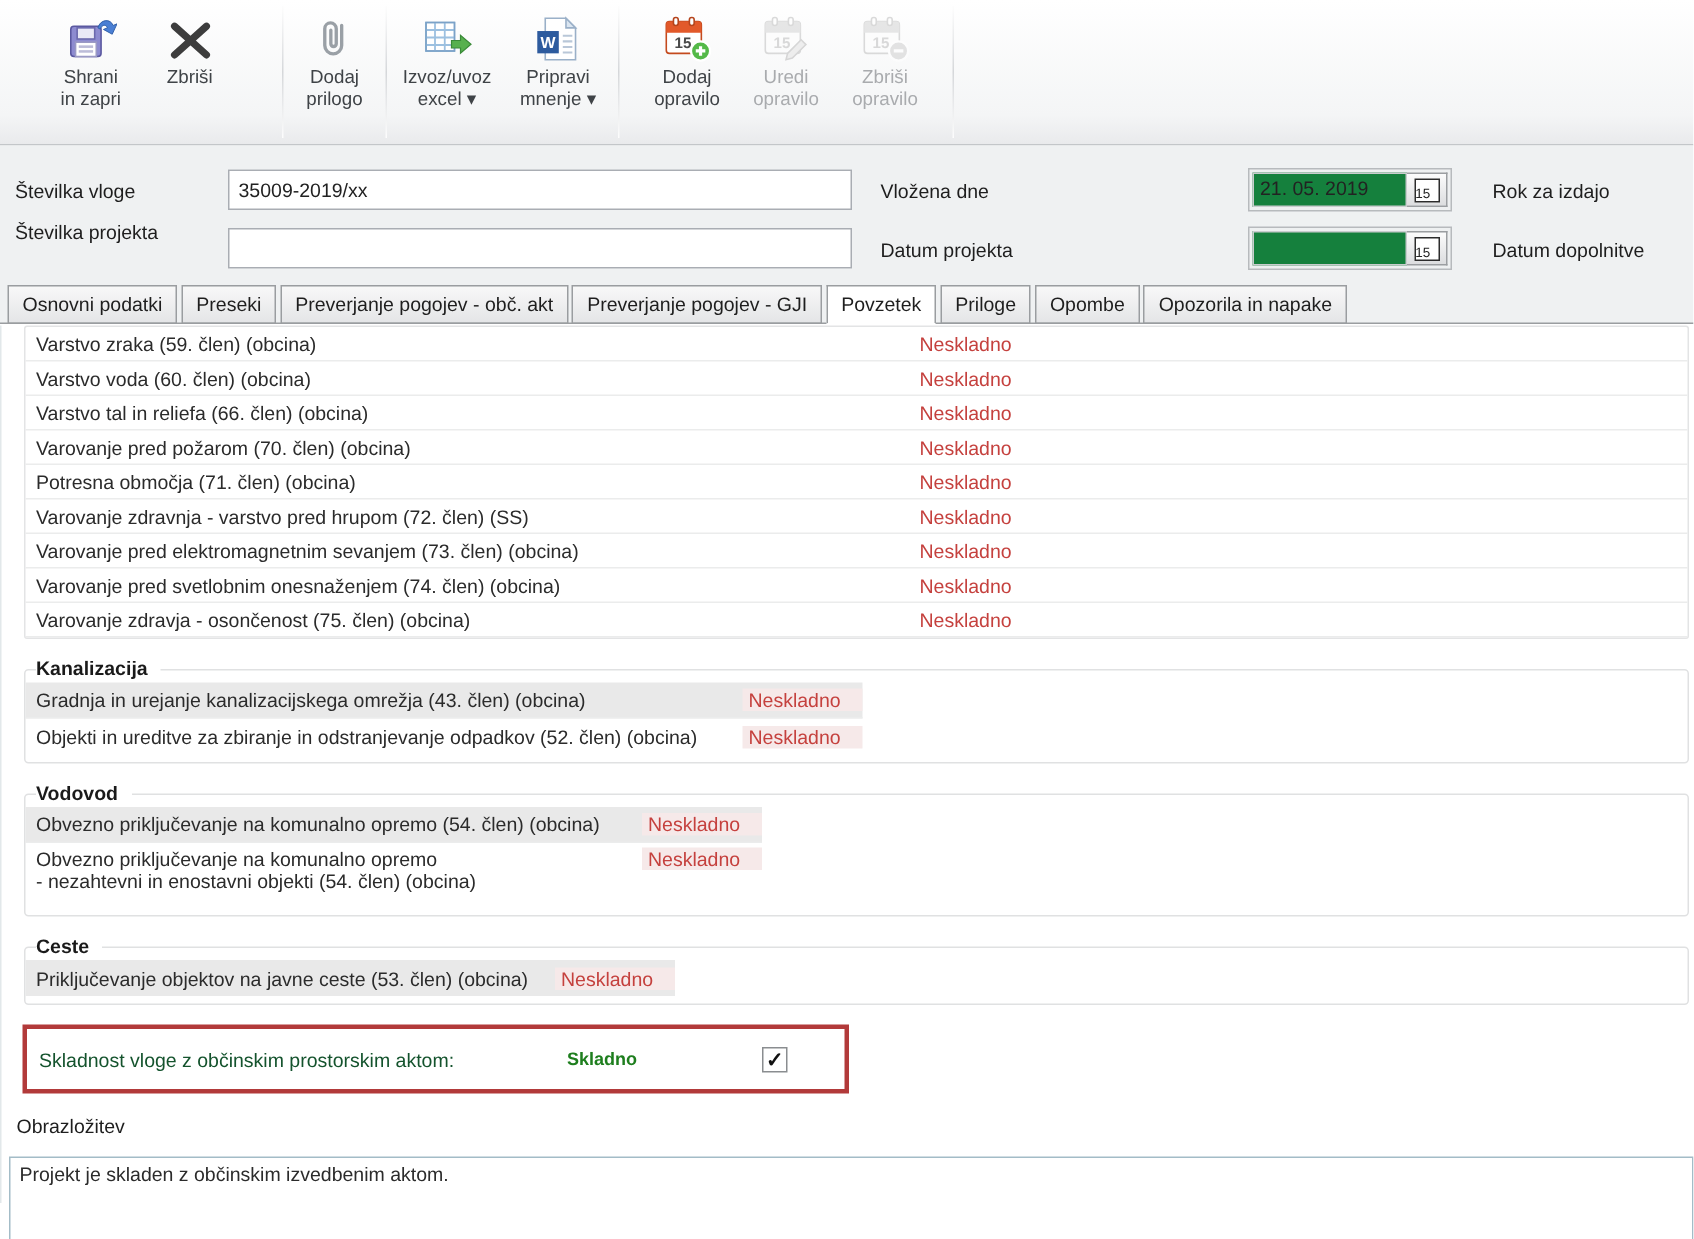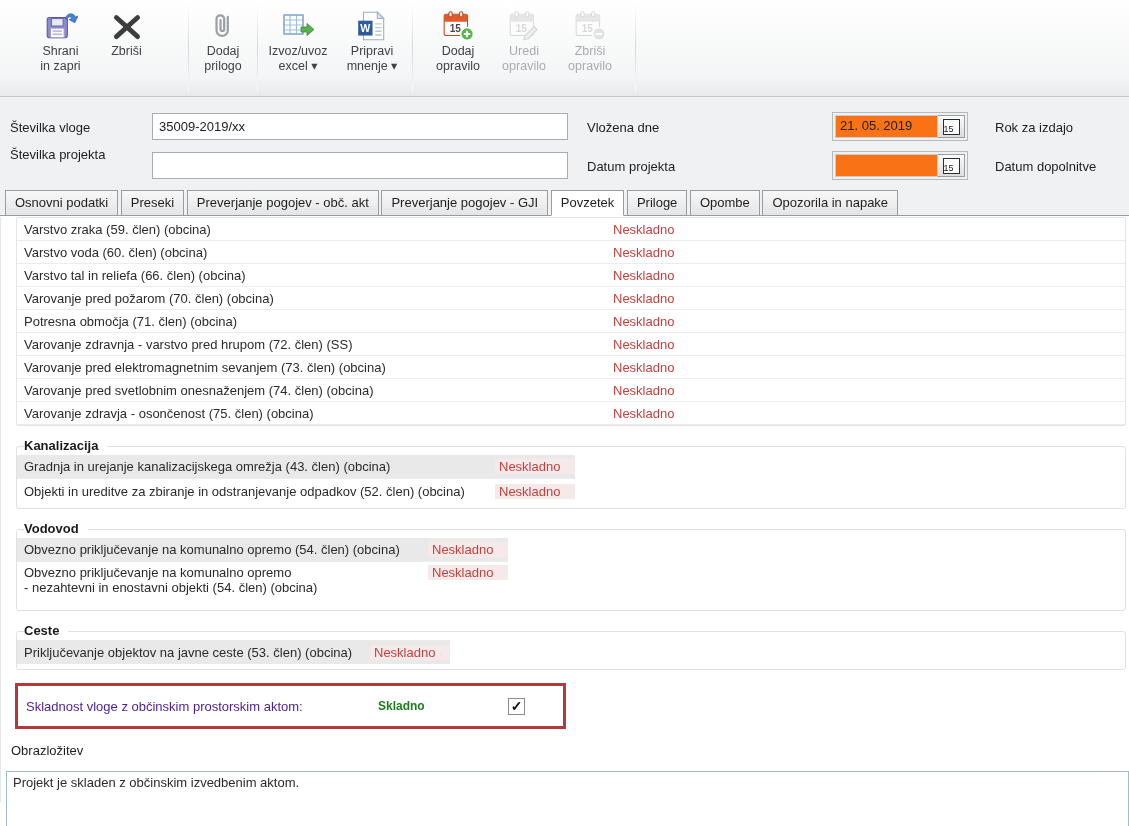--- a/index.html
+++ b/index.html
@@ -21,21 +21,21 @@
   .rbtn.disabled svg { opacity:.55; filter:grayscale(1); }
   .g-operacije { width:187px; } .g-dokum { width:66px; } .g-izvoz { width:152px; } .g-opravila { width:220px; }
 
   
   .fields { position:relative; height:93px; background:#eff1f2; font-size:13px; }
   .flabel { position:absolute; color:#1e1e1e; }
   .tinput { position:absolute; width:416px; height:27px; border:1px solid #a9adb3;
     background:#fff; font-family:inherit; font-size:13px; padding:0 6px; color:#222; }
   .dpick { position:absolute; width:136px; height:29px; border:1px solid #b7babd;
     background:#eef0f1; display:flex; padding:2px; }
-  .dpick .dval { flex:1; background:#f97316; border:1px solid #c9ccce; font-size:13px;
+  .dpick .dval { flex:1; background:#15803d; border:1px solid #c9ccce; font-size:13px;
     padding:2px 4px; color:#222; }
   .dpick .dbtn { width:27px; background:linear-gradient(#fcfcfc,#dcdddf); border:1px solid #9b9ea1;
     border-left:none; display:flex; align-items:center; justify-content:center; }
   .calglyph { width:17px; height:16px; border:1px solid #2c2c2c; background:#fff; position:relative; }
   .calglyph .calhead { height:5px; background:#5b8fc9; position:relative; }
   .calglyph .calhead::after { content:""; position:absolute; left:6px; top:1px; width:3px; height:3px;
     border-radius:50%; background:#fff; }
   .calglyph .calday { font-size:9px; line-height:10px; text-align:center; color:#222; }
 
   
@@ -63,21 +63,21 @@
   .w-vod .lbl { width:404px; } .w-ces .lbl { width:346px; }
   .status { width:80px; color:#c5413e; padding-left:4px; }
   .gbox .status { background:#f6e9e9; }
   .row.hl { background:#e9e9e9; width:fit-content; padding-right:0; }
   .row.two { height:43px; align-items:flex-start; padding-top:3px; }
   .row.two .status { padding-top:0; }
   .lbl .l2 { white-space:nowrap; }
 
   .redbox { margin:13px 0 0 14px; width:551px; height:46px; border:3px solid #b23a3a;
     display:flex; align-items:center; padding-left:8px; font-size:13px; }
-  .redbox .clabel { width:352px; color:#4c1d95; }
+  .redbox .clabel { width:352px; color:#14532d; }
   .redbox .cvalue { font-weight:bold; font-size:12px; color:#1e7e1e; width:130px; }
   .checkbox { width:17px; height:17px; border:1px solid #8a8d90; background:#fff;
     display:flex; align-items:center; justify-content:center; font-size:14px; color:#111; font-weight:bold; line-height:1; }
 
   .obraz { margin:14px 0 0 10px; font-size:13px; color:#1e1e1e; }
   .expl { margin:13px 0 0 5px; width:calc(100% - 5px); height:62px; border:1px solid #a3bcc7;
     font-size:13px; color:#2b2b2b; padding:3px 6px; }
 </style>
 </head>
 <body>

